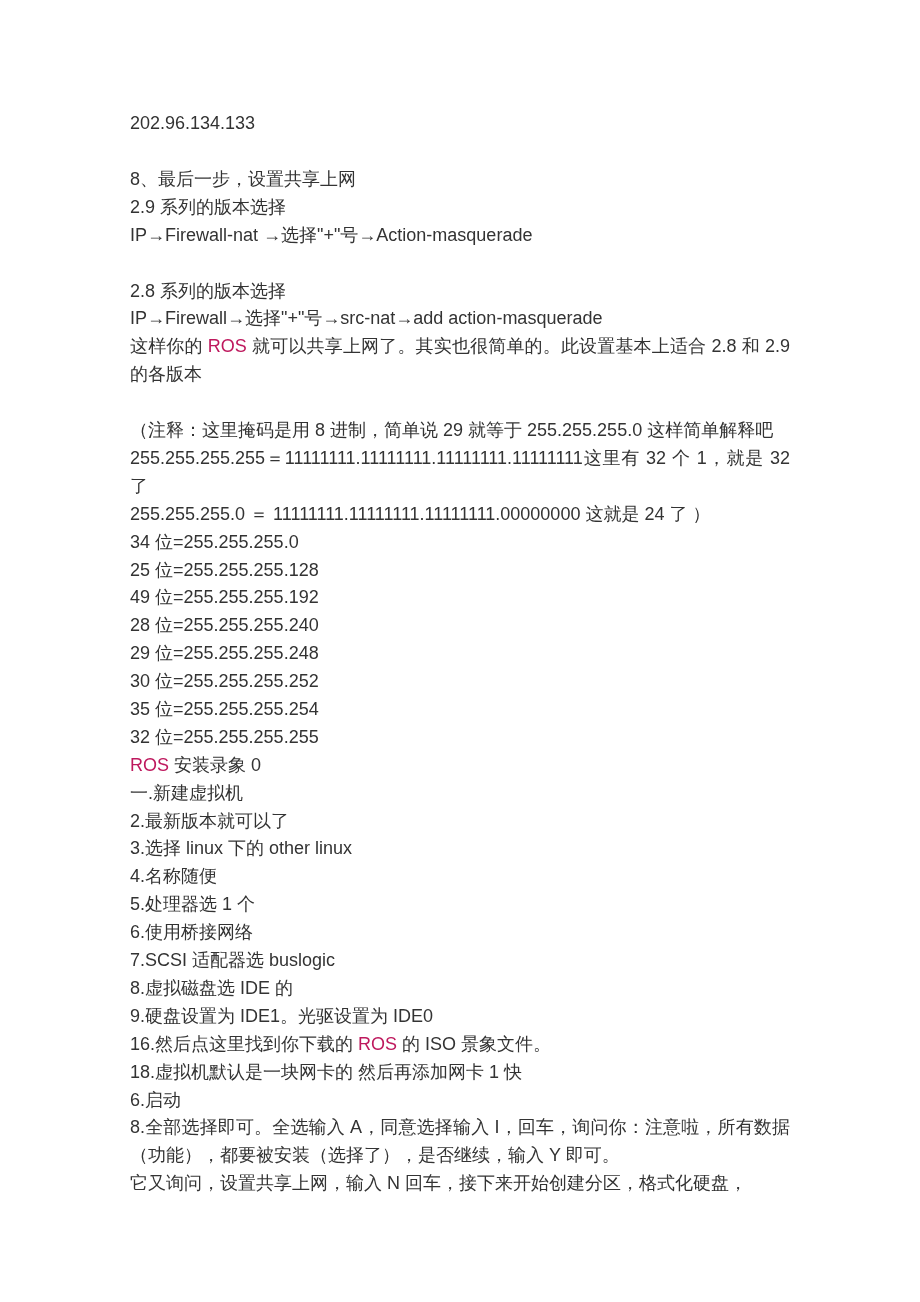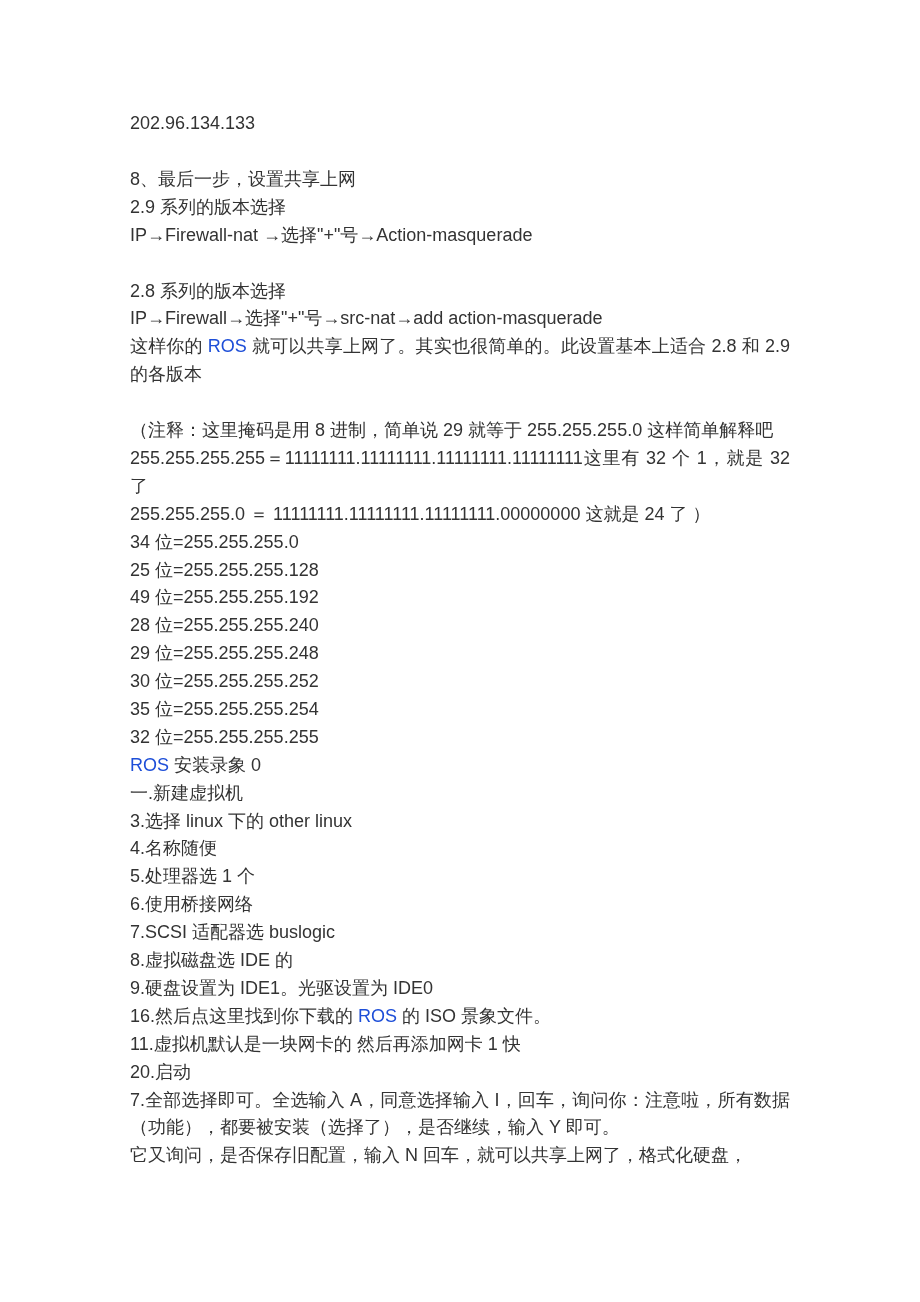--- a/index.html
+++ b/index.html
@@ -10,21 +10,21 @@
     body {
       background: #ffffff;
       font-family: "Microsoft YaHei", "SimSun", Arial, sans-serif;
       font-size: 18px;
       line-height: 1.55;
       color: #333333;
       padding: 110px 130px 40px 130px;
       width: 920px;
     }
     .link-text {
-      color: #1d4ed8;
+      color: #be185d;
       margin-top: 14px;
     }
     .spacer {
       height: 28px;
     }
     p {
       text-align: justify;
       text-justify: inter-ideograph;
     }
   </style>
@@ -62,29 +62,30 @@
   <p>29 位=255.255.255.248</p>
   <p>30 位=255.255.255.252</p>
   <p>35 位=255.255.255.254</p>
   <p>32 位=255.255.255.255</p>
 
   <p>
     <span class="link-text">ROS</span><span> 安装录象 0</span>
   </p>
 
   <p>一.新建虚拟机</p>
+  <p>2.最新版本就可以了</p>
   <p>3.选择 linux  下的 other linux</p>
   <p>4.名称随便</p>
   <p>5.处理器选 1 个</p>
   <p>6.使用桥接网络</p>
   <p>7.SCSI 适配器选 buslogic</p>
   <p>8.虚拟磁盘选 IDE 的</p>
   <p>9.硬盘设置为 IDE1。光驱设置为 IDE0</p>
   <p>
     <span>16.然后点这里找到你下载的 </span><span class="link-text">ROS</span><span> 的 ISO 景象文件。</span>
   </p>
-  <p>11.虚拟机默认是一块网卡的  然后再添加网卡 1 快</p>
-  <p>20.启动</p>
+  <p>18.虚拟机默认是一块网卡的  然后再添加网卡 1 快</p>
+  <p>6.启动</p>
 
-  <p>7.全部选择即可。全选输入 A，同意选择输入 I，回车，询问你：注意啦，所有数据（功能），都要被安装（选择了），是否继续，输入 Y 即可。</p>
-  <p>它又询问，是否保存旧配置，输入 N 回车，就可以共享上网了，格式化硬盘，</p>
+  <p>8.全部选择即可。全选输入 A，同意选择输入 I，回车，询问你：注意啦，所有数据（功能），都要被安装（选择了），是否继续，输入 Y 即可。</p>
+  <p>它又询问，设置共享上网，输入 N 回车，接下来开始创建分区，格式化硬盘，</p>
 
 </div>
 
 </body></html>

